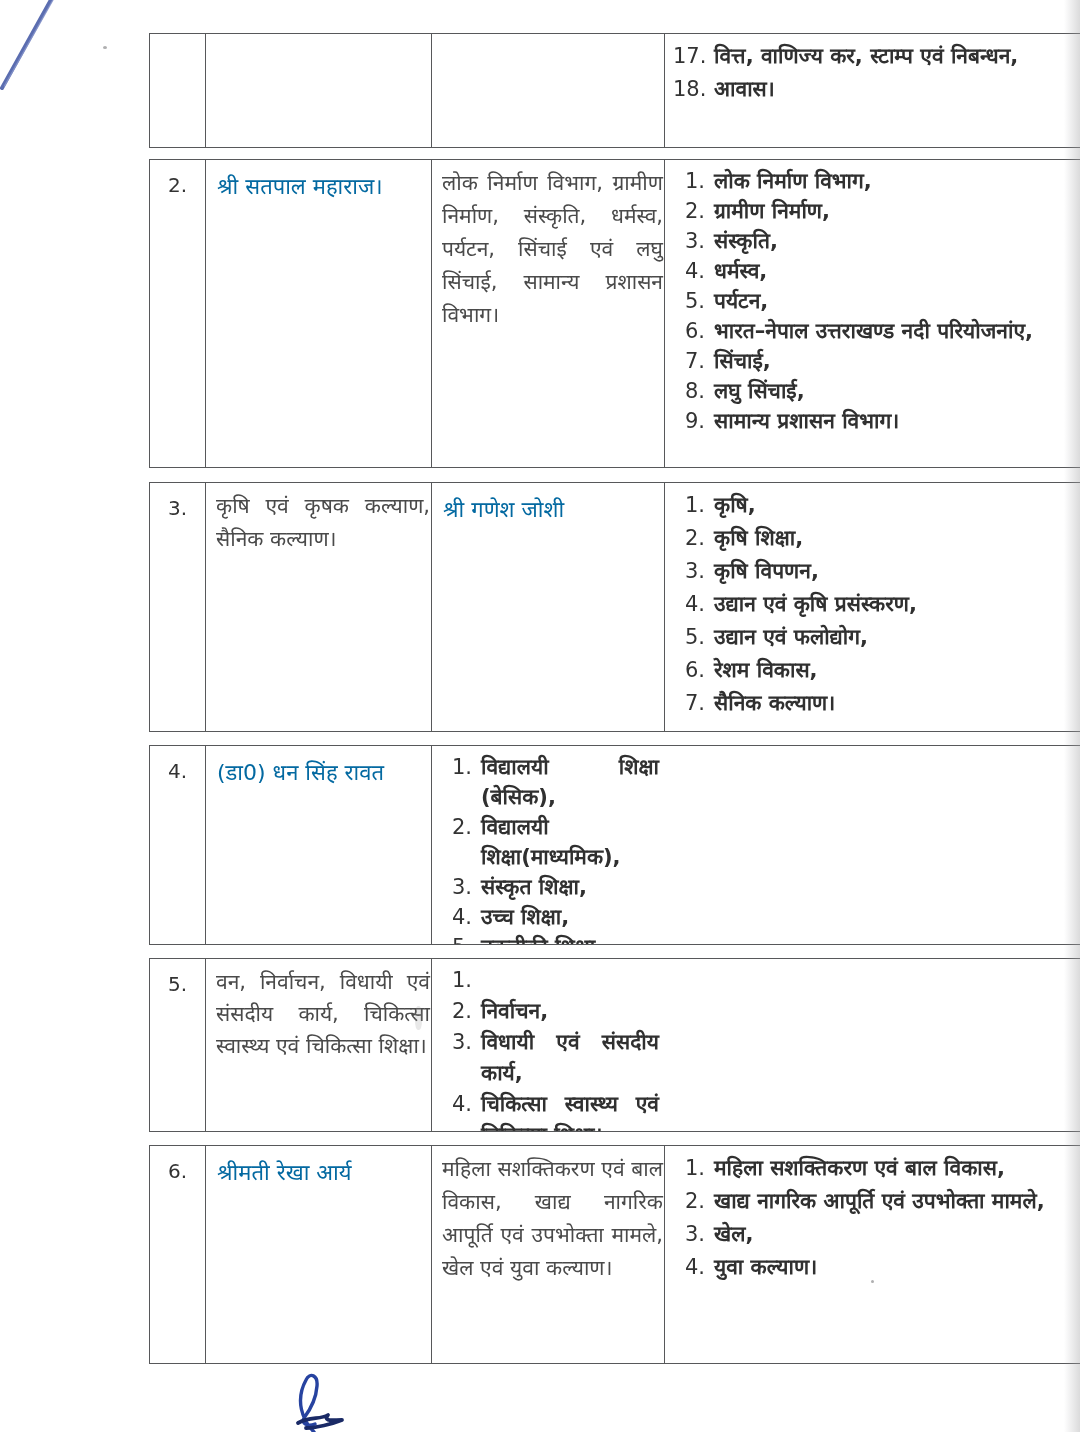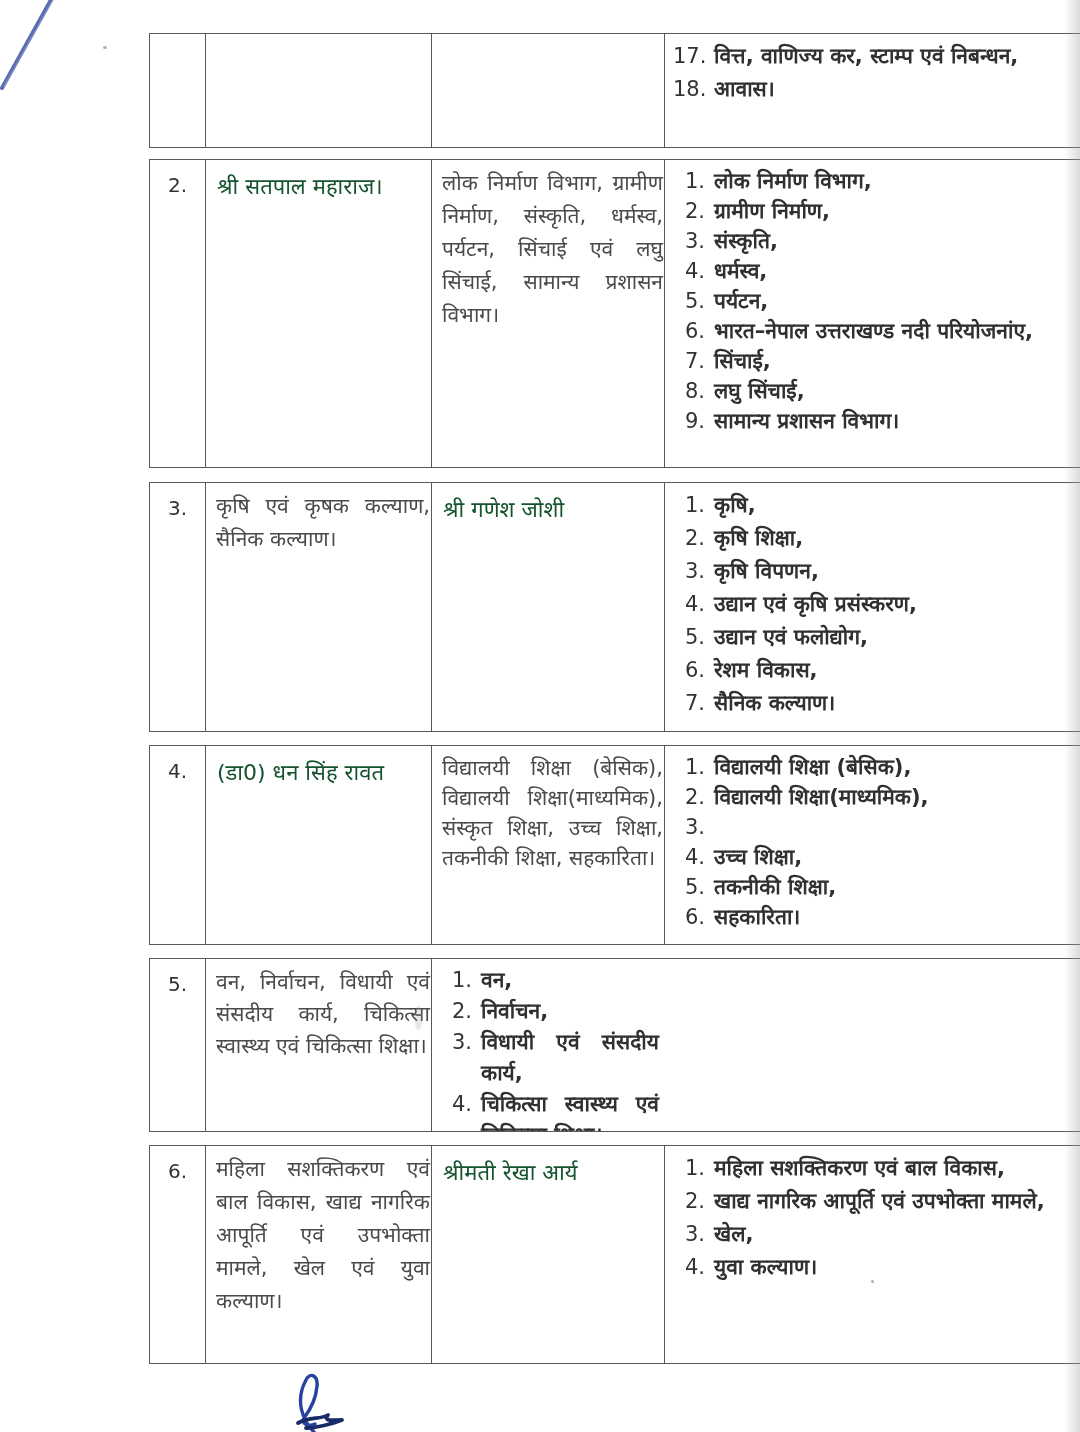--- a/index.html
+++ b/index.html
@@ -21,21 +21,21 @@
   }
   .r1 { height:115px; }
   .r2 { height:309px; margin-top:11px; }
   .r3 { height:250px; margin-top:14px; }
   .r4 { height:200px; margin-top:13px; }
   .r5 { height:174px; margin-top:13px; }
   .r6 { height:219px; margin-top:13px; }
   .cell { border-right:1.6px solid #57585a; box-sizing:border-box; overflow:hidden; }
   .cell:last-child { border-right:none; }
   .c-serial { text-align:center; padding-top:13px; font-size:20px; color:#333333; }
-  .c-name   { font-size:22px; color:#14532d; padding:11px 8px 0 11px; line-height:31px; }
+  .c-name   { font-size:22px; color:#0369a1; padding:11px 8px 0 11px; line-height:31px; }
   .c-dept   { font-size:21px; color:#4a4a4a; line-height:33px; text-align:justify;
               padding:7px 1px 0 10px; }
   .c-list   { padding:6px 6px 0 8px; }
   .alloc-item { display:flex; font-size:21px; color:#303030; }
   .alloc-num  { width:32px; flex:none; text-align:right; padding-right:9px; color:#333333; }
   .alloc-text { flex:1; text-align:justify;font-weight:bold; }
   .r1 .alloc-item, .r1 .c-dept { line-height:33px; }
   .r2 .alloc-item { line-height:30px; }
   .r2 .c-dept { line-height:33px; }
   .r3 .alloc-item, .r3 .c-dept { line-height:33px; }
@@ -188,35 +188,33 @@
       </div>
     </div>
 
     <div class="trow r4">
       <div class="cell c-serial">
         <span>4.</span>
       </div>
       <div class="cell c-name">
         <span>(डा0) धन सिंह रावत</span>
       </div>
-      <div class="cell c-dept">
-        <span>विद्यालयी शिक्षा (बेसिक), विद्यालयी शिक्षा(माध्यमिक), संस्कृत शिक्षा, उच्च शिक्षा, तकनीकी शिक्षा, सहकारिता।</span>
-      </div>
       <div class="cell c-list">
         <div>
             <div class="alloc-item">
               <span class="alloc-num">1.</span>
               <span class="alloc-text">विद्यालयी शिक्षा (बेसिक),</span>
             </div>
             <div class="alloc-item">
               <span class="alloc-num">2.</span>
               <span class="alloc-text">विद्यालयी शिक्षा(माध्यमिक),</span>
             </div>
             <div class="alloc-item">
               <span class="alloc-num">3.</span>
+              <span class="alloc-text">संस्कृत शिक्षा,</span>
             </div>
             <div class="alloc-item">
               <span class="alloc-num">4.</span>
               <span class="alloc-text">उच्च शिक्षा,</span>
             </div>
             <div class="alloc-item">
               <span class="alloc-num">5.</span>
               <span class="alloc-text">तकनीकी शिक्षा,</span>
             </div>
             <div class="alloc-item">
@@ -231,21 +229,20 @@
       <div class="cell c-serial">
         <span>5.</span>
       </div>
       <div class="cell c-dept">
         <span>वन, निर्वाचन, विधायी एवं संसदीय कार्य, चिकित्सा स्वास्थ्य एवं चिकित्सा शिक्षा।</span>
       </div>
       <div class="cell c-list">
         <div>
             <div class="alloc-item">
               <span class="alloc-num">1.</span>
-              <span class="alloc-text">वन,</span>
             </div>
             <div class="alloc-item">
               <span class="alloc-num">2.</span>
               <span class="alloc-text">निर्वाचन,</span>
             </div>
             <div class="alloc-item">
               <span class="alloc-num">3.</span>
               <span class="alloc-text">विधायी एवं संसदीय कार्य,</span>
             </div>
             <div class="alloc-item">
@@ -253,25 +250,25 @@
               <span class="alloc-text">चिकित्सा स्वास्थ्य एवं चिकित्सा शिक्षा।</span>
             </div>
           </div>
       </div>
     </div>
 
     <div class="trow r6">
       <div class="cell c-serial">
         <span>6.</span>
       </div>
+      <div class="cell c-name">
+        <span>श्रीमती रेखा आर्य</span>
+      </div>
       <div class="cell c-dept">
         <span>महिला सशक्तिकरण एवं बाल विकास, खाद्य नागरिक आपूर्ति एवं उपभोक्ता मामले, खेल एवं युवा कल्याण।</span>
-      </div>
-      <div class="cell c-name">
-        <span>श्रीमती रेखा आर्य</span>
       </div>
       <div class="cell c-list">
         <div>
             <div class="alloc-item">
               <span class="alloc-num">1.</span>
               <span class="alloc-text">महिला सशक्तिकरण एवं बाल विकास,</span>
             </div>
             <div class="alloc-item">
               <span class="alloc-num">2.</span>
               <span class="alloc-text">खाद्य नागरिक आपूर्ति एवं उपभोक्ता मामले,</span>

